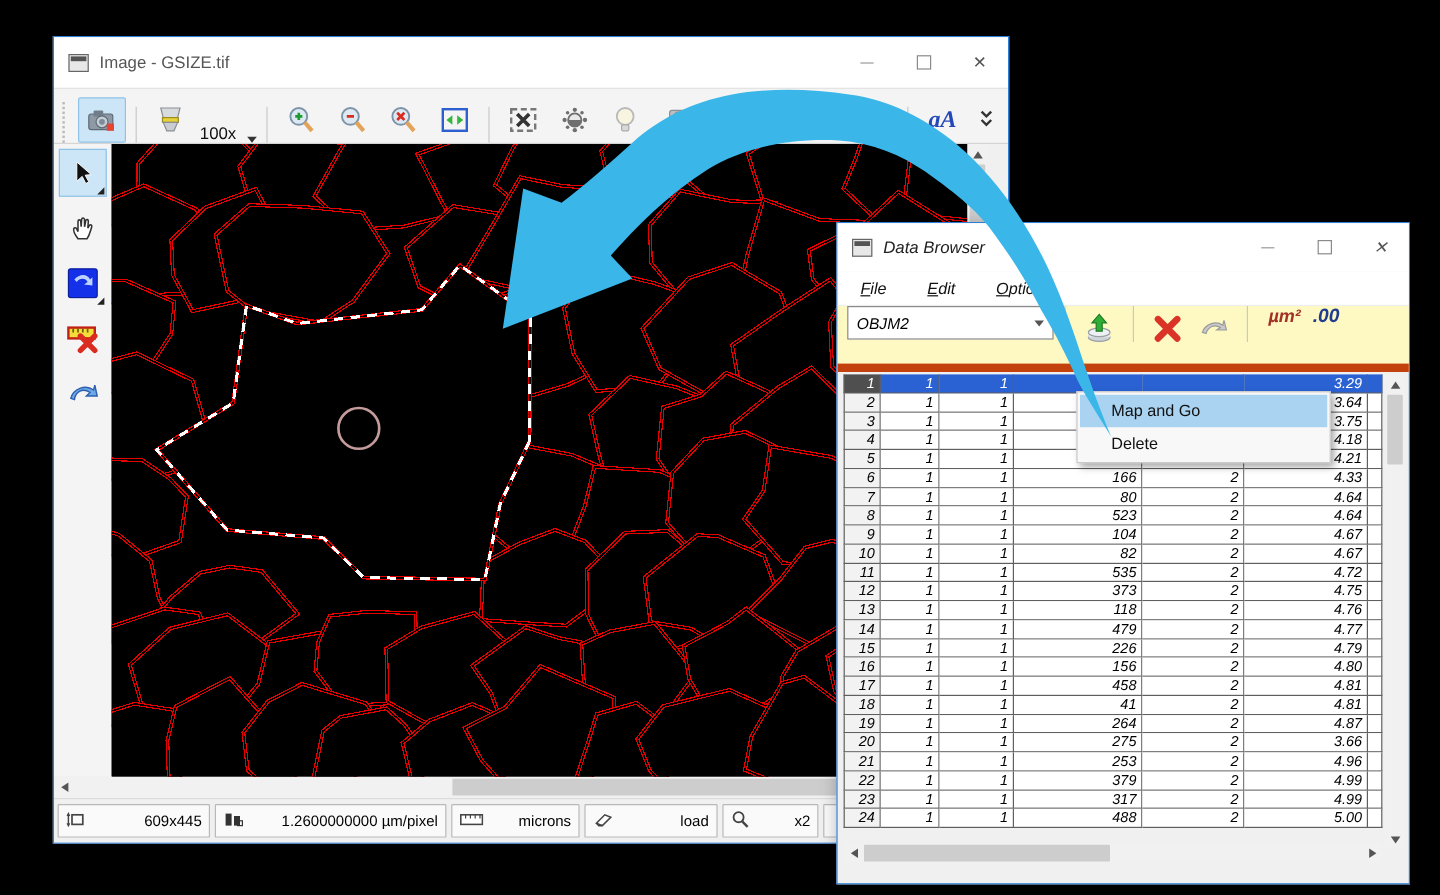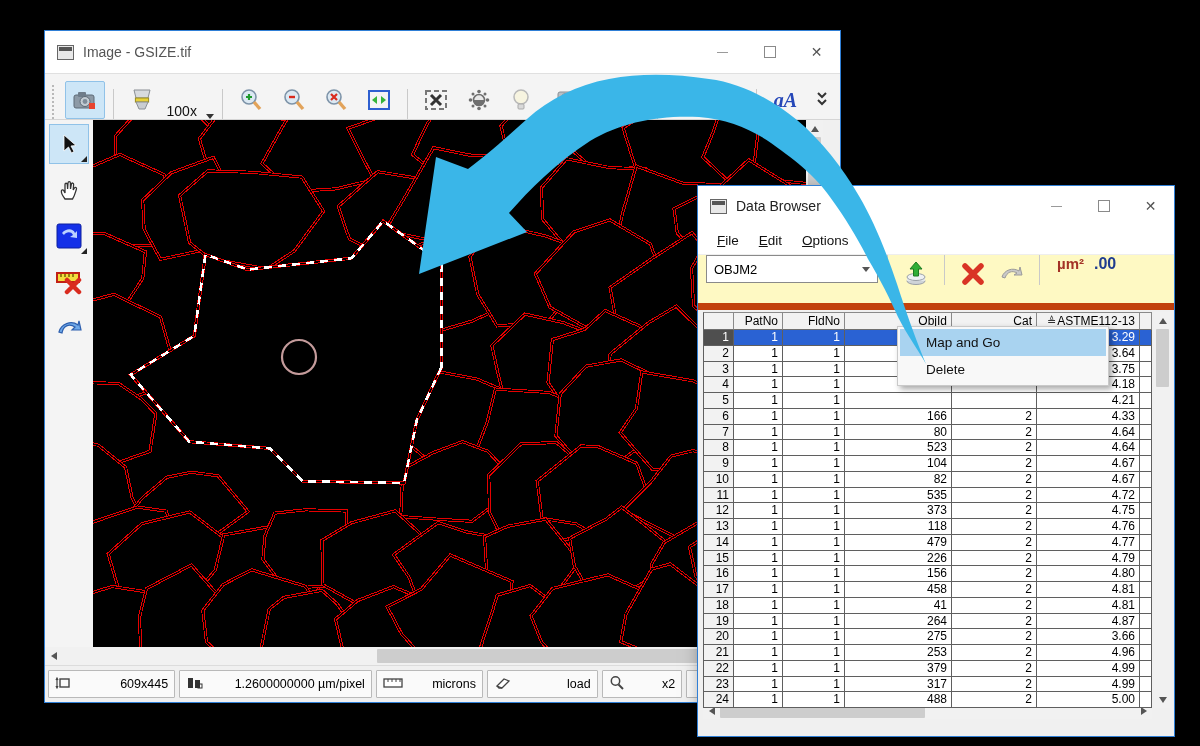--- a/index.html
+++ b/index.html
@@ -47,24 +47,24 @@
   .tri-r{width:0;height:0;border-top:4px solid transparent;border-bottom:4px solid transparent;border-left:6px solid #555;}
   .vthumb{width:13px;background:#cdcdcd;border-radius:1px;}
   .hthumb{height:14px;background:#cdcdcd;margin-top:2px;border-radius:1px;}
 
   .statusbar{height:36px;background:#f0f0f0;display:flex;align-items:center;padding:0 3px;gap:4px;border-top:1px solid #dcdcdc;}
   .panel{height:26px;background:#fafafa;border:1px solid #b9b9b9;border-radius:1px;display:flex;align-items:center;
     font-size:12.5px;color:#000;padding:0 6px;gap:6px;}
   .panel .txt{flex:1;text-align:right;white-space:nowrap;}
 
   
-  #dbwin{left:697px;top:185px;width:476px;height:550px;z-index:20;display:flex;flex-direction:column;}
+  #dbwin{left:697px;top:185px;width:476px;height:550px;z-index:20;display:flex;flex-direction:column;font-style:italic;}
   #dbwin .titlebar{height:40px;}
   #dbwin .title{color:#222;}
-  .menubar{height:28px;background:#fff;display:flex;align-items:center;padding-left:10px;gap:2px;border-bottom:1px solid #eee;}
+  .menubar{height:28px;background:#fff;display:flex;align-items:center;padding-left:10px;gap:16px;border-bottom:1px solid #eee;}
   .menuitem{font-size:13.5px;color:#111;padding:4px 9px;}
   .menuitem u{text-decoration:underline;}
   .dbtoolbar{height:48px;background:#fef9c3;display:flex;padding:0 8px;border-bottom:7px solid #c2410c;}
   .combo{width:163px;height:26px;background:#fff;border:1px solid #8a8a8a;display:flex;align-items:center;
     font-size:13px;padding-left:7px;position:relative;}
   .combo .caret{position:absolute;right:7px;border-top-color:#555;}
   .dbtn{width:38px;height:38px;display:flex;align-items:center;justify-content:center;}
   .unitlabel{font-size:15px;font-weight:bold;color:#a33226;margin:0 2px 0 8px;}
   .preclabel{font-size:16px;font-weight:bold;color:#1f3c8f;margin-left:8px;}
 
@@ -523,29 +523,20 @@
           <path d="M4 14 C6 7 15 4 21 8 L22 4 L24 12 L16 12 L19 10 C14 7 9 9 7 15 Z" fill="#c9c9c9" stroke="#9a9a9a"></path>
         </svg>
       </div>
       <div class="tsep" style="margin:0 9px"></div>
       <span class="unitlabel">µm²</span>
       <span class="preclabel">.00</span>
     </div>
 
     <div class="tablearea">
       <div class="grid" id="dbgrid">
-          <div class="gr hdr">
-            <div class="gc c-num"></div>
-            <div class="gc c-pat">PatNo</div>
-            <div class="gc c-fld">FldNo</div>
-            <div class="gc c-obj">ObjId</div>
-            <div class="gc c-cat">Cat</div>
-            <div class="gc c-val"><span class="sorticon">≜</span>ASTME112-13</div>
-            <div class="gc c-end"></div>
-          </div>
           <div class="gr sel">
             <div class="gc c-num">1</div>
             <div class="gc c-pat">1</div>
             <div class="gc c-fld">1</div>
             <div class="gc c-obj"></div>
             <div class="gc c-cat"></div>
             <div class="gc c-val">3.29</div>
             <div class="gc c-end"></div>
           </div>
           <div class="gr">

